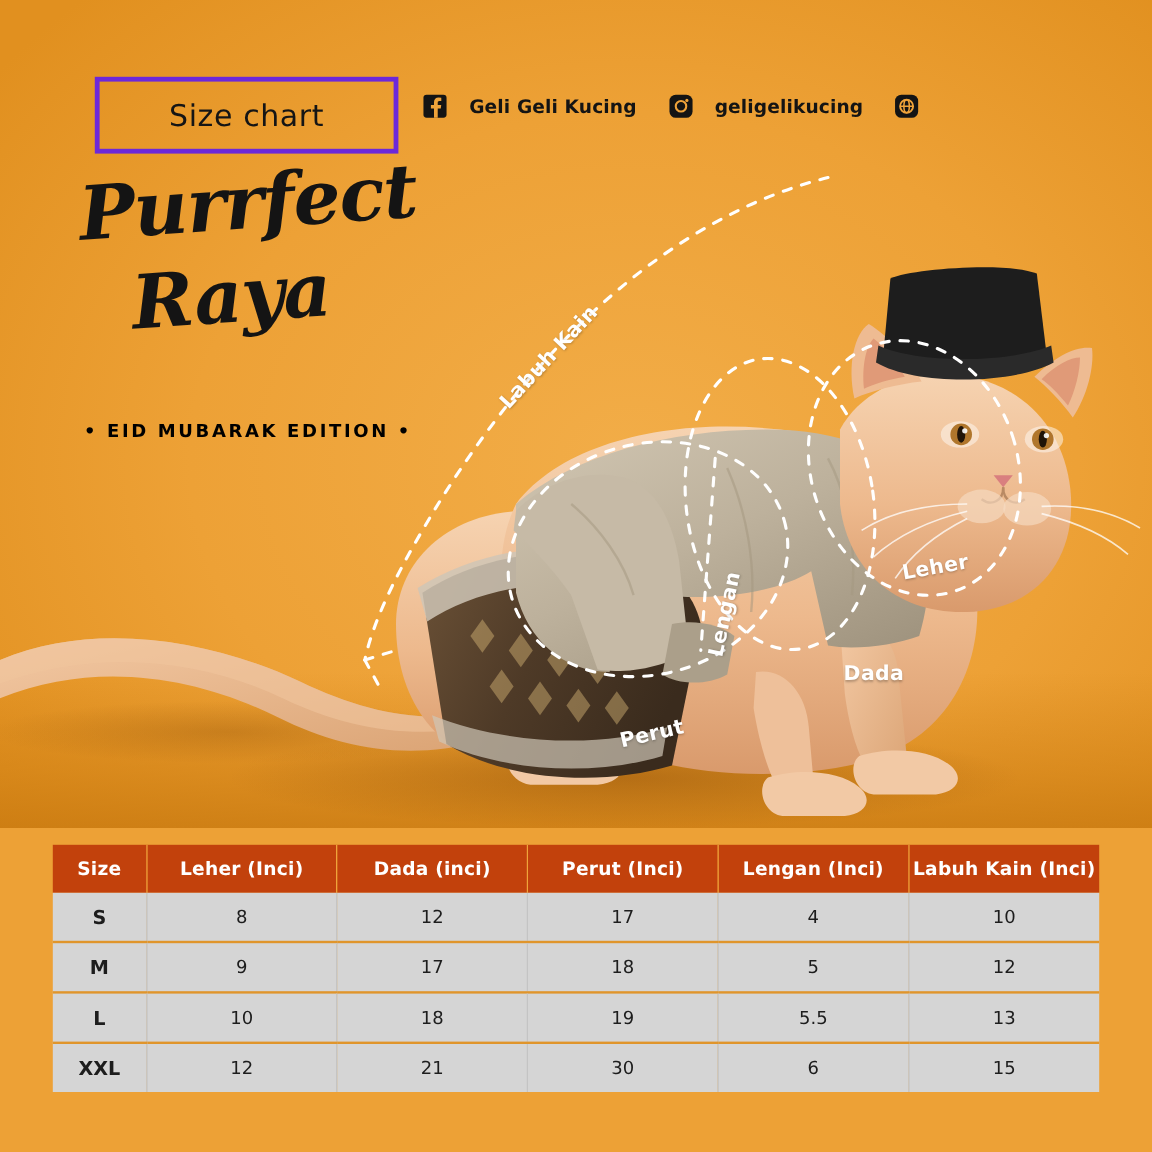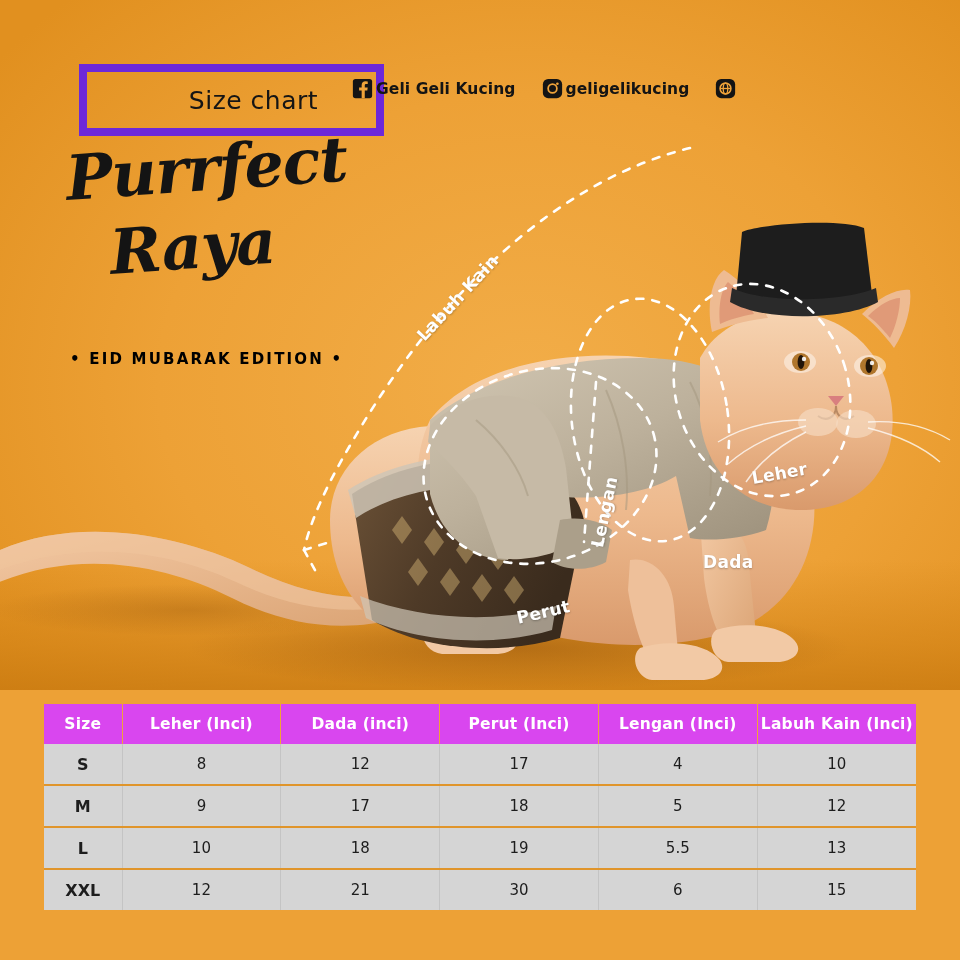--- a/index.html
+++ b/index.html
@@ -43,46 +43,45 @@
     background: #eda136;
   }
 
   
   .size-chart-box {
     position: absolute;
     left: 79px;
     top: 64px;
     width: 245px;
     height: 56px;
-    border: 8px solid #6d28d9;
+    border: 4px solid #6d28d9;
     display: flex;
     align-items: center;
     justify-content: center;
-    padding-left: 44px;
   }
   .size-chart-box .label {
     font-size: 25px;
     letter-spacing: 0.5px;
     color: #151515;
     font-family: "DejaVu Sans", sans-serif;
     font-weight: 400;
   }
 
   .social-row {
     position: absolute;
     left: 352px;
     top: 78px;
     display: flex;
     align-items: center;
     gap: 26px;
   }
   .social-item {
     display: flex;
     align-items: center;
-    gap: 3px;
+    gap: 18px;
   }
   .social-item .txt {
     font-size: 15.5px;
     color: #141414;
     font-weight: 700;
     letter-spacing: 0.1px;
     font-family: "DejaVu Sans", sans-serif;
   }
   .ic {
     width: 21px;
@@ -175,21 +174,21 @@
     left: 44px;
     top: 704px;
     width: 872px;
   }
   table.size-table {
     border-collapse: collapse;
     width: 872px;
     table-layout: fixed;
   }
   table.size-table th {
-    background: #d946ef;
+    background: #c2410c;
     color: #ffffff;
     font-size: 15.5px;
     font-weight: 700;
     height: 38px;
     font-family: "DejaVu Sans", sans-serif;
     border-right: 1px solid #efa33a;
     letter-spacing: 0.2px;
   }
   table.size-table th:last-child { border-right: none; }
   table.size-table td {

